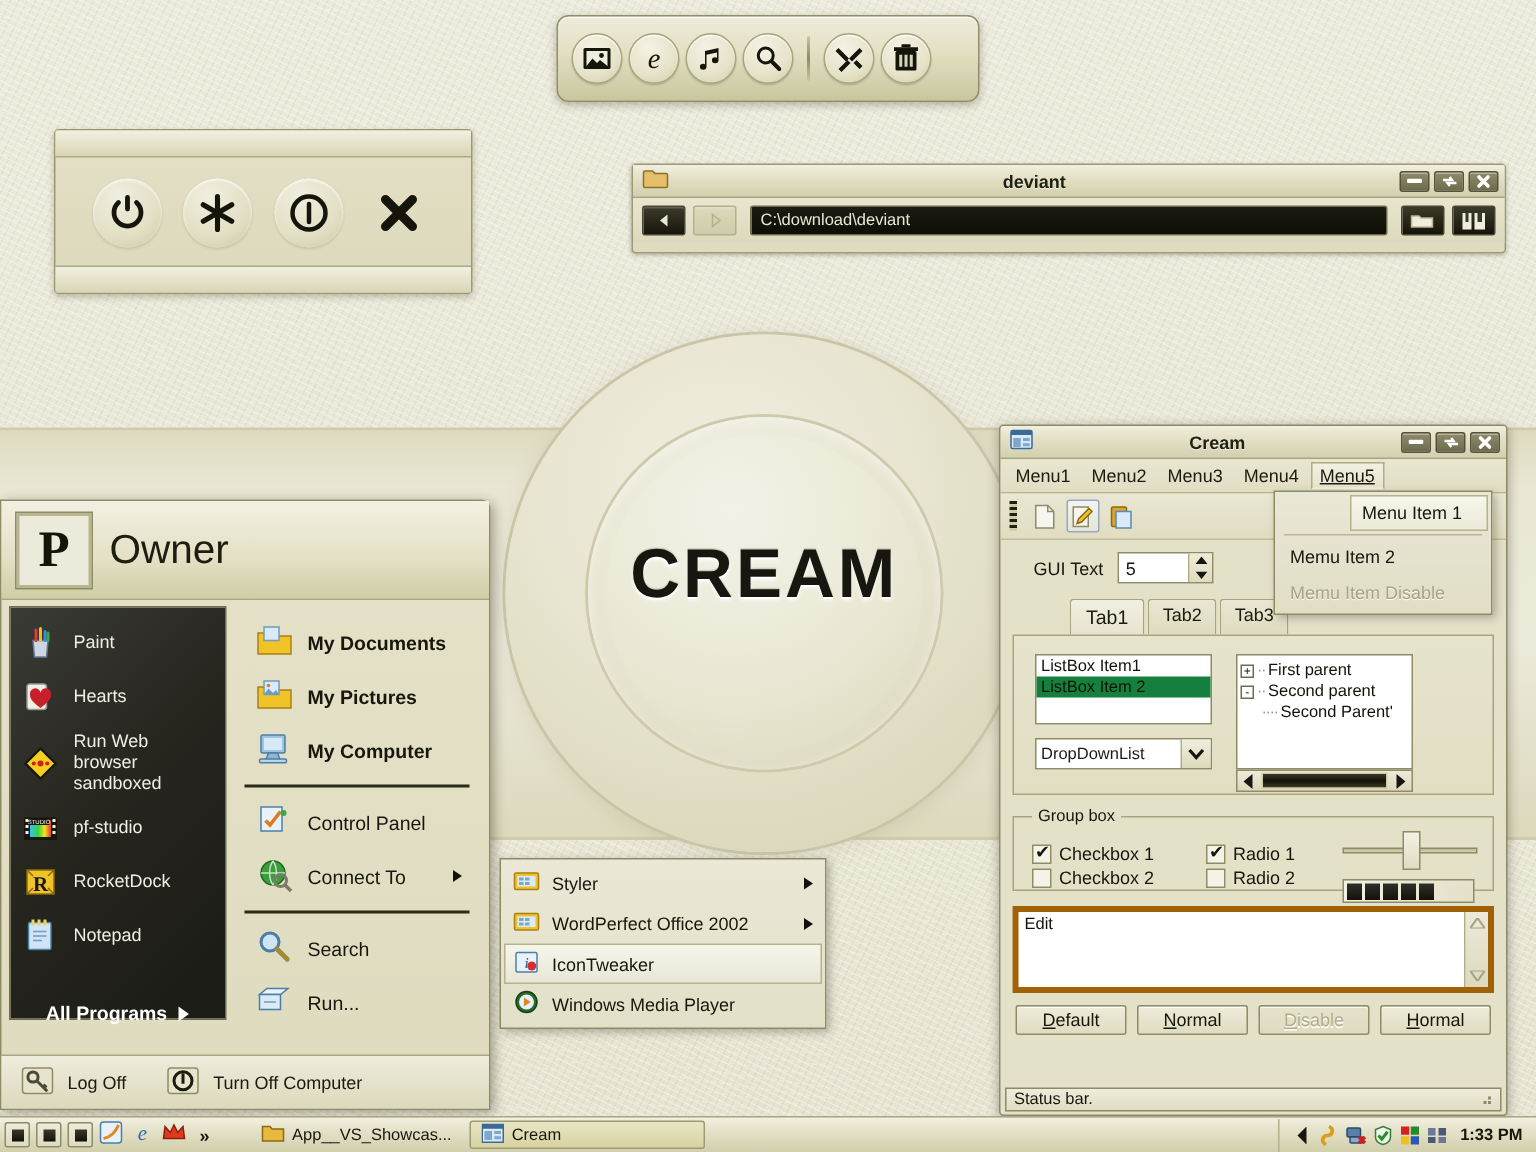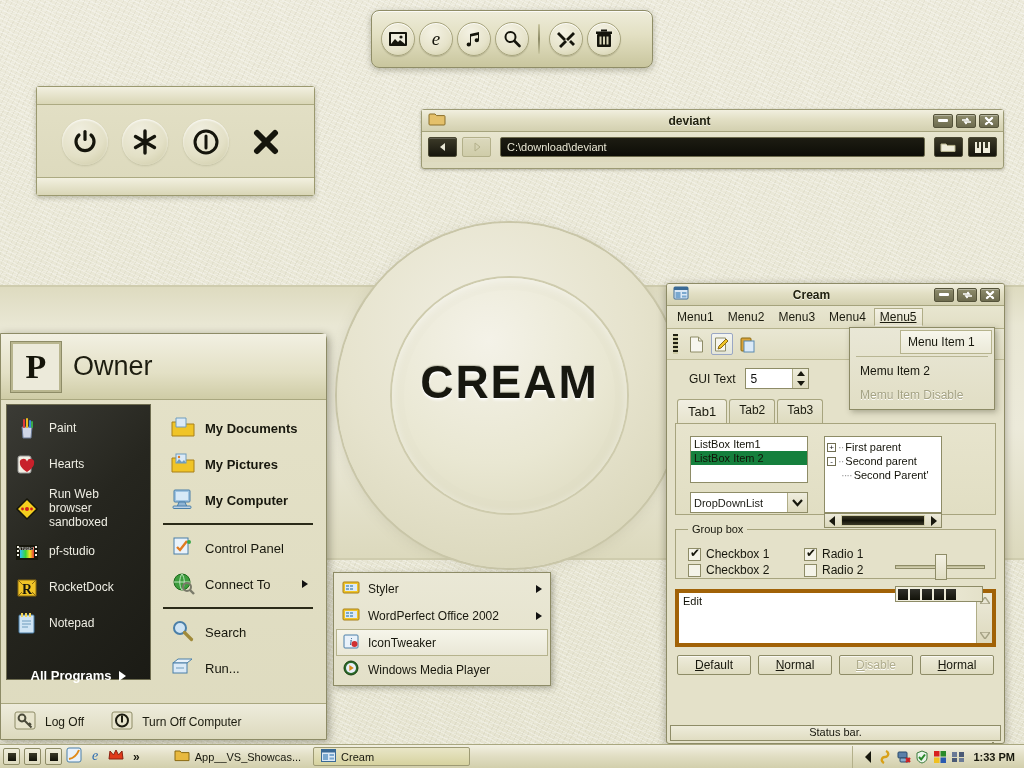--- a/index.html
+++ b/index.html
@@ -236,23 +236,23 @@
   .dd-item { padding:5px 8px; font-size:12px; color:#17170d; }
   .dd-item.sel { background:linear-gradient(180deg,#f7f6ec,#ebe9d8); border:1px solid #b6b38d; padding:4px 7px;margin-left:48px; }
   .dd-item.disabled { color:#a5a384; text-shadow:0 1px 0 #fff; }
   .dd-sep { height:1px; background:#b9b694; margin:2px 4px; }
 
   
   #cw-tabs { display:flex; padding:4px 0 0 10px; gap:2px; }
   .tab { padding:3px 9px; font-size:12px; color:#1b1b0f;
     background:linear-gradient(180deg,#e9e7d4,#dedbbf); border:1px solid #a7a47e; border-bottom:none;
     border-radius:3px 3px 0 0; }
-  .tab.active { background:linear-gradient(180deg,#f1efe2,#e6e3cd); padding:4px 10px 4px 10px; font-size:13px; }
+  .tab.active { background:linear-gradient(180deg,#f1efe2,#e6e3cd); padding:4px 10px 4px 10px; font-size:13px;margin-left:36px; }
   #cw-tabbody { margin:0 8px; border:1px solid #a7a47e; background:linear-gradient(180deg,#e7e4cd,#e1dec3);
-    height:92px; position:relative; }
+    height:107px; position:relative; }
 
   .listbox { position:absolute; left:14px; top:12px; width:118px; height:47px; background:#fff; border:1px solid #8e8c67; }
   .lb-item { font-size:11px; padding:1px 3px; color:#121208; }
   .lb-item.sel { background:#15803d; }
   .combo { position:absolute; left:14px; top:68px; width:118px; height:21px; background:#fff; border:1px solid #8e8c67; display:flex; align-items:center; }
   .combo-txt { flex:1; padding-left:3px; font-size:11px; }
   .combo-btn { width:20px; height:19px; display:flex; align-items:center; justify-content:center;
     background:linear-gradient(180deg,#efedde,#ddd9bd); border-left:1px solid #b0ad87; }
   .treebox { position:absolute; left:148px; top:12px; width:118px; height:77px; background:#fff; border:1px solid #8e8c67; overflow:hidden; }
   .tree-row { display:flex; align-items:center; gap:2px; font-size:11px; padding:1px 2px; color:#121208; white-space:nowrap; }
@@ -286,21 +286,21 @@
     display:flex; flex-direction:column; justify-content:space-between; }
   .sb-arrow { height:15px; display:flex; align-items:center; justify-content:center; }
   #cw-buttons { display:flex; gap:7px; padding:8px 10px 0 10px; }
   .cbtn { flex:1; height:20px; font-size:12px; display:flex; align-items:center; justify-content:center;
     background:linear-gradient(180deg,#eeecdb 0%,#dfdcc1 100%); border:1px solid #8e8c67; border-radius:2px;
     box-shadow:inset 0 1px 0 rgba(255,255,255,.7); color:#17170d; }
   .cbtn.disabled { color:#b0ad8e; text-shadow:0 1px 0 #fff; background:linear-gradient(180deg,#e6e3cc,#dedbc0); }
   .cbtn u { text-decoration:underline; }
   #cw-status { position:absolute; left:3px; right:3px; bottom:2px; height:16px;
     background:linear-gradient(180deg,#eeecdb,#e0ddc2); border:1px solid #8e8c67;
-    display:flex; align-items:center; padding:0 5px; font-size:11px; color:#17170d;flex-direction:column; }
+    display:flex; align-items:center; padding:0 5px; font-size:11px; color:#17170d; }
 
   
   #taskbar {
     position:absolute; left:0; bottom:0; width:1024px; height:24px;
     background:linear-gradient(180deg,#f2f0e2 0%,#e2dfc5 45%,#d2cfac 100%);
     border-top:1px solid #a9a77f; display:flex; align-items:center; gap:4px; padding:0 3px;
   }
   .ql-sq { width:17px; height:17px; border:1px solid #8e8c67; border-radius:2px;
     background:linear-gradient(180deg,#eeecda,#dedbbf); display:flex; align-items:center; justify-content:center; }
   .ql-sq i { display:block; width:8px; height:8px; background:linear-gradient(180deg,#3b3a28,#111108); }

